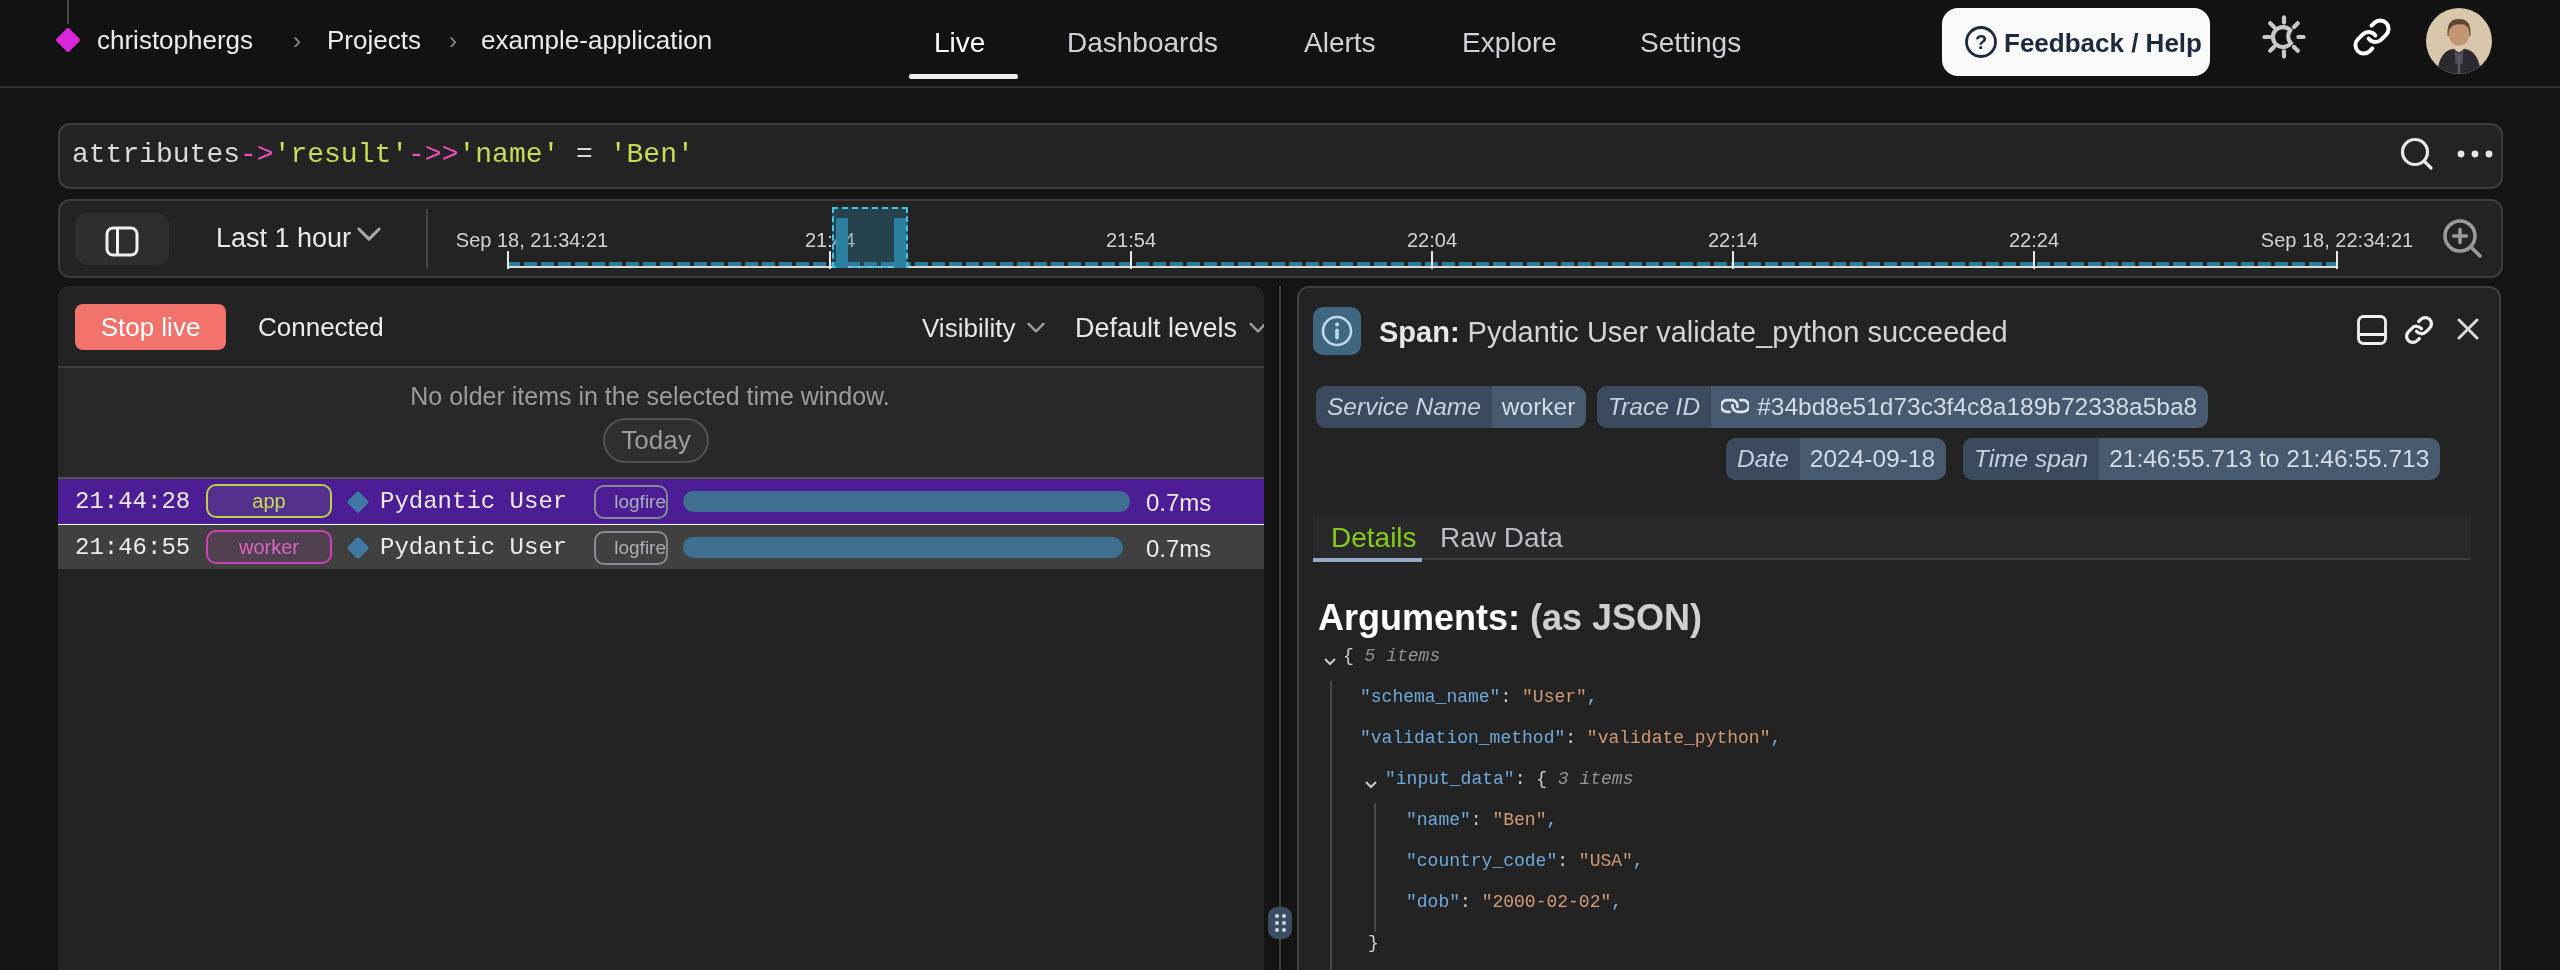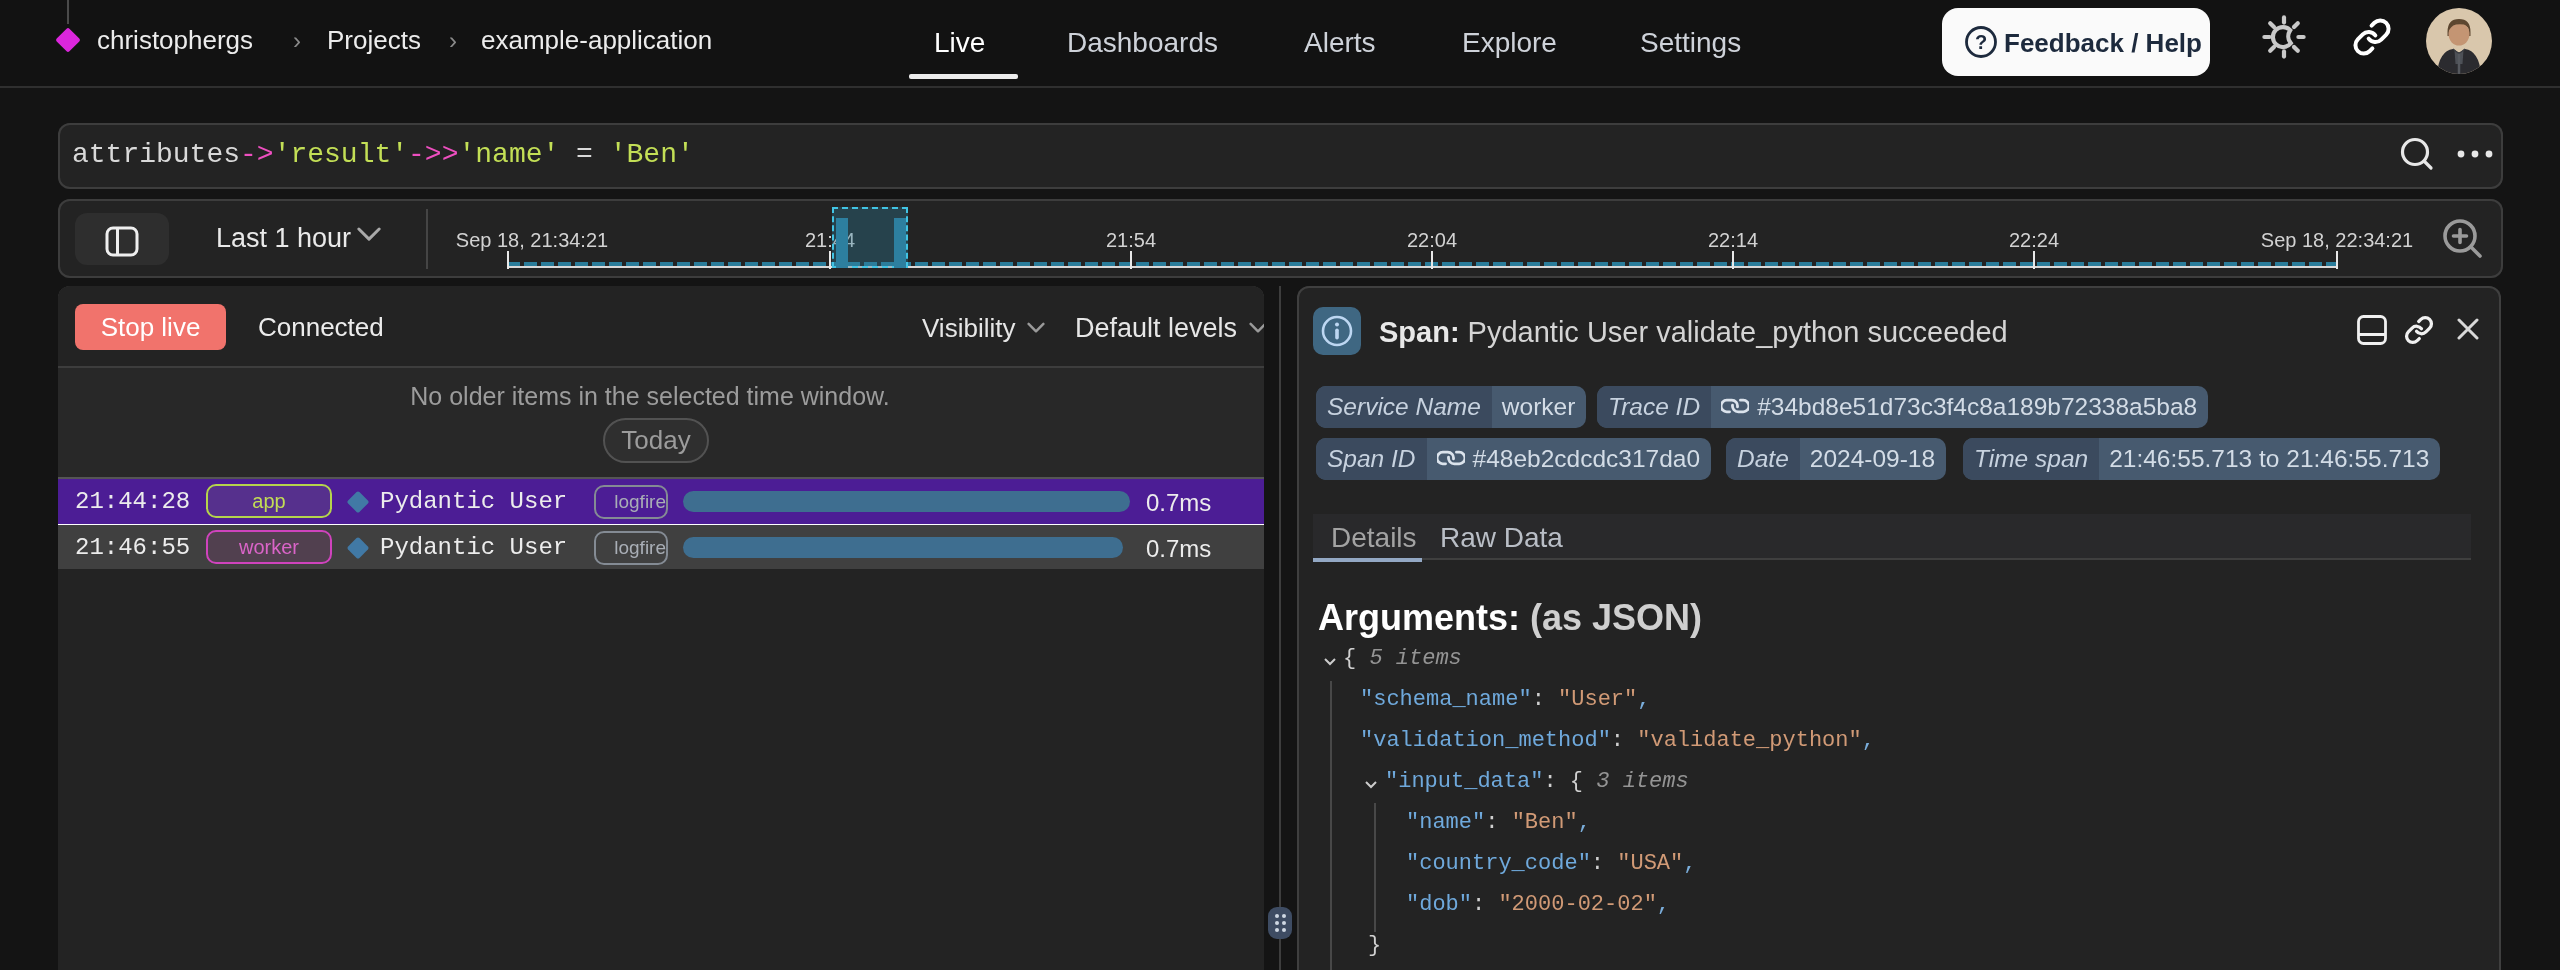--- a/index.html
+++ b/index.html
@@ -69,26 +69,26 @@
 
   
   #rpanel { position:absolute; left:1297px; top:286px; width:1204px; height:690px; background:#232323; box-shadow:inset 0 0 0 2px #3f3f3f; border-radius:12px 12px 0 0; overflow:hidden; }
   #infoicon { position:absolute; left:16px; top:21px; width:48px; height:48px; background:#3f6782; border-radius:10px; }
   #spantitle { position:absolute; left:82px; top:30px; font-size:29px; line-height:33px; color:#d4d4d4; white-space:nowrap; }
   #spantitle b { color:#e8e8e8; }
   .pill { position:absolute; height:42px; border-radius:10px; overflow:hidden; font-size:24.5px; background:#475a6f; color:#d3dce6; white-space:nowrap; }
   .pill .lab { display:inline-block; height:42px; line-height:42px; padding:0 11px; background:#3b4a5e; font-style:italic; color:#c7d2df; }
   .pill .val { display:inline-block; height:42px; line-height:42px; padding:0 11px 0 10px; }
   #tabs { position:absolute; left:16px; top:228px; width:1158px; height:46px; background:#29292b; border-bottom:2px solid #3f3f3f; }
-  #tabdetails { position:absolute; left:18px; top:8px; font-size:28px; color:#a3a3a3; }
+  #tabdetails { position:absolute; left:18px; top:8px; font-size:28px; color:#84cc16; }
   #tabraw { position:absolute; left:127px; top:8px; font-size:28px; color:#b9bec6; }
   #tabunderline { position:absolute; left:0px; top:44px; width:109px; height:4px; background:#93a8c4; }
   #argshead { position:absolute; left:21px; top:311px; font-size:36px; font-weight:700; color:#ffffff; }
   #argshead span { color:#cfcfcf; }
-  .jline { position:absolute; font-size:22px; font-family:"Liberation Mono", monospace; white-space:pre; color:#d0d0d0; }
+  .jline { position:absolute; font-size:18px; font-family:"Liberation Mono", monospace; white-space:pre; color:#d0d0d0; }
   .jk { color:#6fa9dc; } .jv { color:#d19a76; } .ji { color:#949494; font-style:italic; } .jc { color:#7aadda; }
   .guide { position:absolute; width:2px; background:#484848; }
   .chev { position:absolute; width:16px; height:16px; }
 
   svg { display:block; }
 </style>
 </head>
 <body>
 
 <div id="nav">
@@ -276,26 +276,20 @@
     <path d="M2 2 L20 20 M20 2 L2 20"></path>
   </svg>
 
   <div class="pill" style="left:19px; top:100px;"><span class="lab">Service Name</span><span class="val">worker</span></div>
   <div class="pill" style="left:300px; top:100px;"><span class="lab">Trace ID</span><span class="val"><svg style="display:inline-block; vertical-align:-5px; margin-right:8px;" width="28" height="28" viewBox="0 0 24 24" fill="none" stroke="#dbe3ec" stroke-width="2.4" stroke-linecap="round" stroke-linejoin="round">
           <g transform="rotate(45 12 12)">
             <path d="M10 13a5 5 0 0 0 7.54.54l3-3a5 5 0 0 0-7.07-7.07l-1.72 1.71"></path>
             <path d="M14 11a5 5 0 0 0-7.54-.54l-3 3a5 5 0 0 0 7.07 7.07l1.71-1.71"></path>
           </g>
         </svg>#34bd8e51d73c3f4c8a189b72338a5ba8</span></div>
-  <div class="pill" style="left:19px; top:152px;"><span class="lab">Span ID</span><span class="val"><svg style="display:inline-block; vertical-align:-5px; margin-right:8px;" width="28" height="28" viewBox="0 0 24 24" fill="none" stroke="#dbe3ec" stroke-width="2.4" stroke-linecap="round" stroke-linejoin="round">
-          <g transform="rotate(45 12 12)">
-            <path d="M10 13a5 5 0 0 0 7.54.54l3-3a5 5 0 0 0-7.07-7.07l-1.72 1.71"></path>
-            <path d="M14 11a5 5 0 0 0-7.54-.54l-3 3a5 5 0 0 0 7.07 7.07l1.71-1.71"></path>
-          </g>
-        </svg>#48eb2cdcdc317da0</span></div>
   <div class="pill" style="left:429px; top:152px;"><span class="lab">Date</span><span class="val">2024-09-18</span></div>
   <div class="pill" style="left:666px; top:152px;"><span class="lab">Time span</span><span class="val">21:46:55.713 to 21:46:55.713</span></div>
 
   <div id="tabs">
     <div id="tabdetails">Details</div>
     <div id="tabraw">Raw Data</div>
     <div id="tabunderline"></div>
   </div>
 
   <div id="argshead">Arguments: <span>(as JSON)</span></div>

